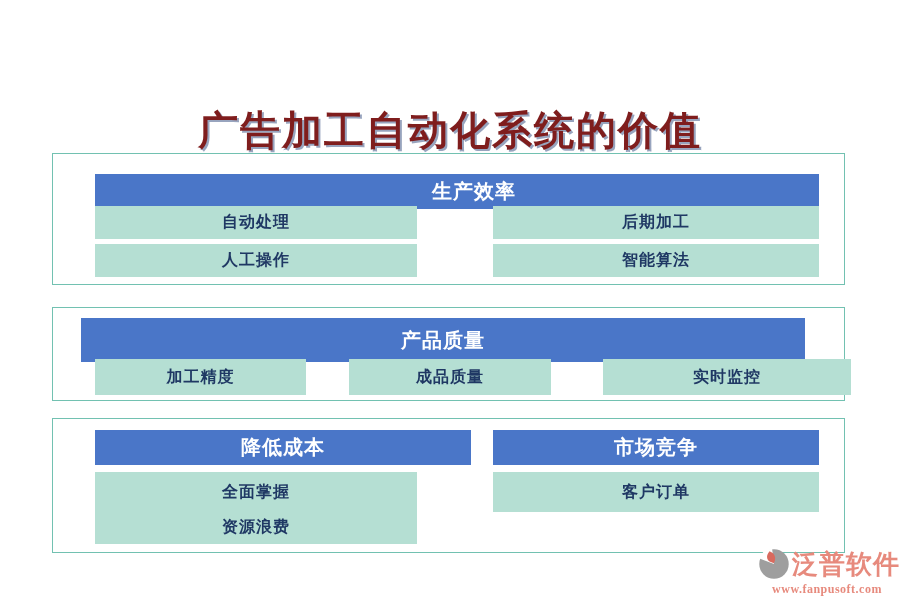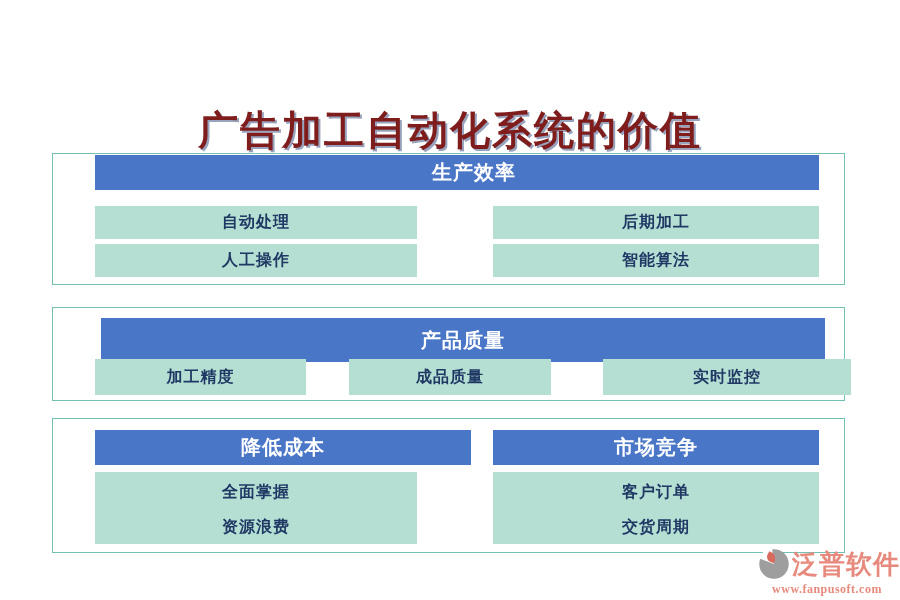--- a/index.html
+++ b/index.html
@@ -27,27 +27,27 @@
     display:flex;align-items:center;justify-content:center;
     letter-spacing:1px;box-sizing:border-box;
   }
   .cell{
     position:absolute;background:#b5dfd3;color:#1f3864;
     font-weight:bold;font-size:16px;text-align:center;
     display:flex;align-items:center;justify-content:center;
     letter-spacing:1px;box-sizing:border-box;
   }
   
-  .p1 .hdr{left:42px;top:1px;width:724px;height:35px;padding-left:34px;}
+  .p1 .hdr{left:42px;top:20px;width:724px;height:35px;padding-left:34px;}
   .p1 .c-left{left:42px;width:322px;text-align:center;}
   .p1 .c-right{left:440px;width:326px;}
   .p1 .r1{top:52px;height:33px;}
   .p1 .r2{top:90px;height:33px;}
   
-  .p2 .hdr{left:48px;top:10px;width:724px;height:44px;}
+  .p2 .hdr{left:28px;top:10px;width:724px;height:44px;}
   .p2 .cell{top:51px;height:36px;}
   .p2 .b1{left:42px;width:211px;}
   .p2 .b2{left:296px;width:202px;}
   .p2 .b3{left:550px;width:248px;}
   
   .p3 .h-left{left:42px;top:11px;width:376px;height:35px;}
   .p3 .h-right{left:440px;top:11px;width:326px;height:35px;}
   .p3 .c-left{left:42px;width:322px;}
   .p3 .c-right{left:440px;width:326px;}
   .p3 .r1{top:53px;height:40px;}
@@ -85,21 +85,20 @@
   <div class="cell b2">成品质量</div>
   <div class="cell b3">实时监控</div>
 </div>
 
 <div class="panel p3">
   <div class="hdr h-left">降低成本</div>
   <div class="hdr h-right">市场竞争</div>
   <div class="cell c-left r1">全面掌握</div>
   <div class="cell c-left r2">资源浪费</div>
   <div class="cell c-right r1">客户订单</div>
-  <div class="cell c-right r2">交货周期</div>
 </div>
 
 <div class="logo">
   <div class="logo-row">
     <svg class="logo-icon" viewBox="0 0 100 100" xmlns="http://www.w3.org/2000/svg">
       <circle cx="50" cy="50" r="46" fill="#9e9e9e"></circle>
       <path d="M50 50 L3 32 A48 48 0 0 1 44 2 Z" fill="#ffffff"></path>
       <path d="M46 46 C28 42 22 26 36 10 C54 16 58 34 49 48 Z" fill="#d96a5e"></path>
       <circle cx="50" cy="50" r="46" fill="none"></circle>
     </svg>

